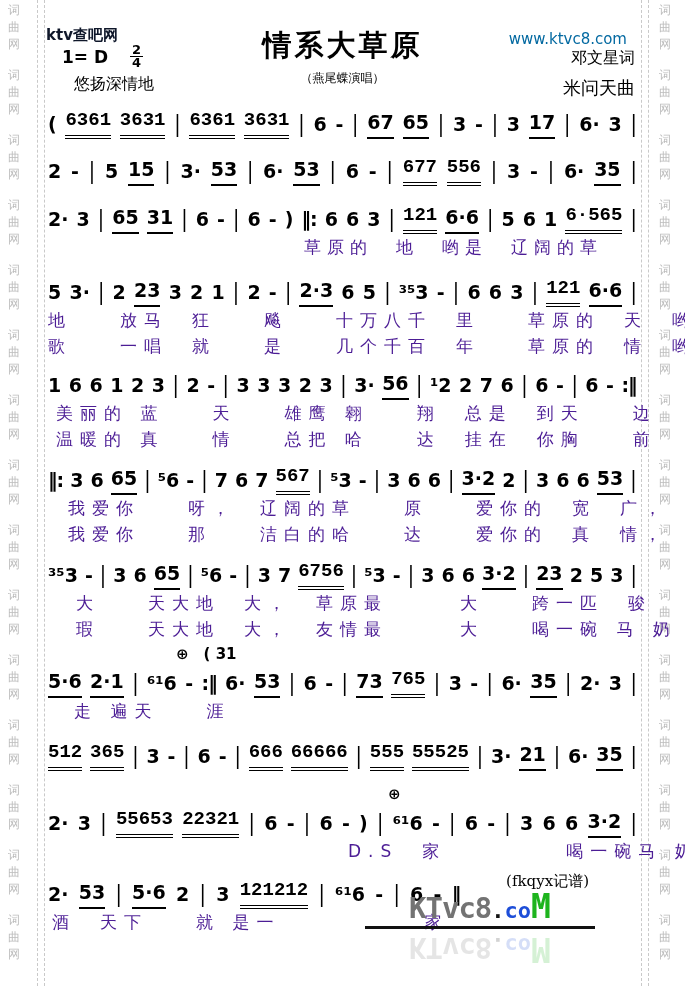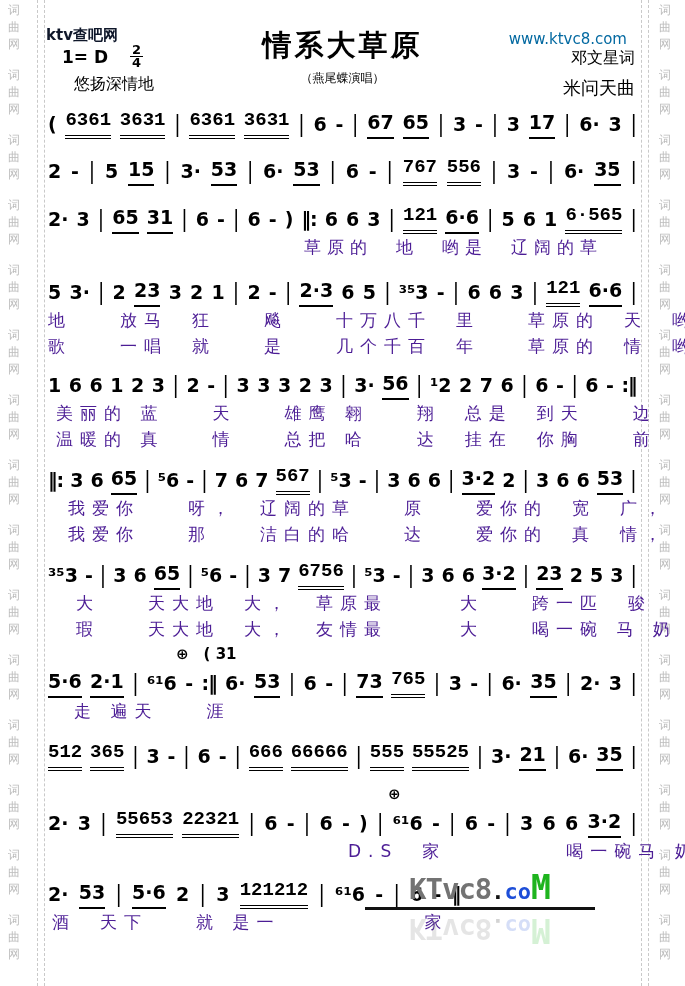--- a/index.html
+++ b/index.html
@@ -263,21 +263,21 @@
             <span class="bar">|</span>
             <span class="tok">3·</span>
             <span class="beam1">53</span>
             <span class="bar">|</span>
             <span class="tok">6·</span>
             <span class="beam1">53</span>
             <span class="bar">|</span>
             <span class="tok">6</span>
             <span class="dash">-</span>
             <span class="bar">|</span>
-            <span class="beam2">767</span>
+            <span class="beam2">677</span>
             <span class="beam2">556</span>
             <span class="bar">|</span>
             <span class="tok">3</span>
             <span class="dash">-</span>
             <span class="bar">|</span>
             <span class="tok">6·</span>
             <span class="beam1">35</span>
             <span class="bar">|</span>
           </div>
         </div>
@@ -547,20 +547,21 @@
             <span class="bar">|</span>
             <span class="tok">6</span>
             <span class="dash">-</span>
             <span class="rep">‖</span>
           </div>
           <div class="lyrics">酒　天下　　就 是一　　　　　　家</div>
         </div>
       </div>
 
     <div class="footer">
+      <div class="credit">(fkqyx记谱)</div>
       <div class="logo-line">
         <span class="logo-kt">KTvc8</span>
         <span class="logo-dot">.</span>
         <span class="logo-co">co</span>
         <span class="logo-m">M</span>
       </div>
       <div class="logo-line logo-reflect">
         <span class="logo-kt">KTvc8</span>
         <span class="logo-dot">.</span>
         <span class="logo-co">co</span>

